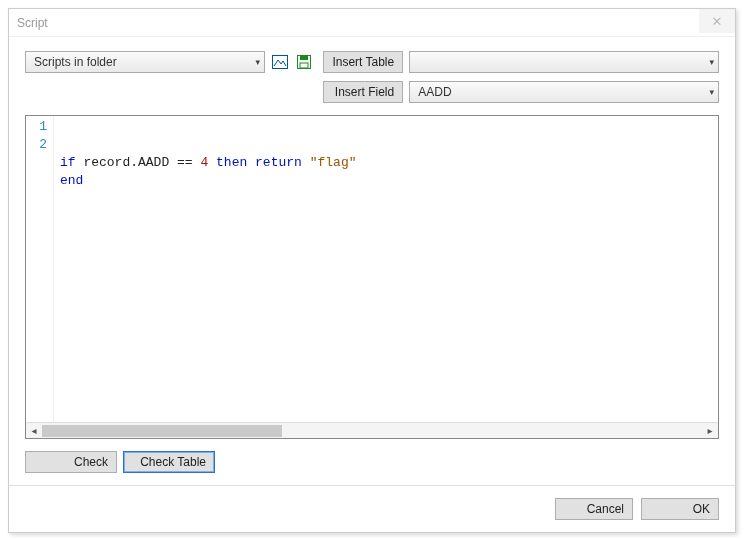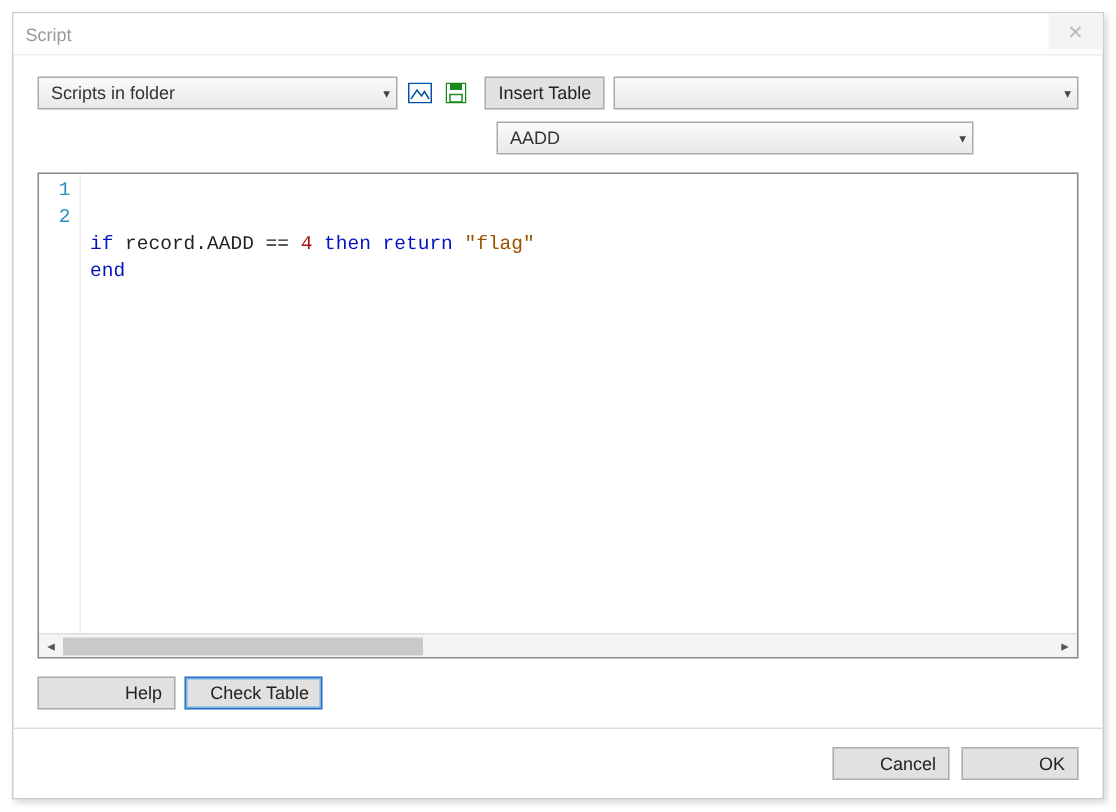--- a/index.html
+++ b/index.html
@@ -212,20 +212,23 @@
         <span>Insert Table</span>
       </div>
       <div class="combo table-combo">
         <span></span>
         <span class="chev">▾</span>
       </div>
     </div>
 
     <div class="row">
       <div class="spacer-left"></div>
+      <div class="btn insert-btn">
+        <span>Insert Field</span>
+      </div>
       <div class="combo field-combo">
         <span>AADD</span>
         <span class="chev">▾</span>
       </div>
     </div>
 
     <div class="editor-wrap">
       <div class="editor-body">
         <div class="gutter" id="gutter">
             <div>1</div>
@@ -237,21 +240,21 @@
         <div class="arrow">◂</div>
         <div class="track">
           <div class="thumb"></div>
         </div>
         <div class="arrow">▸</div>
       </div>
     </div>
 
     <div class="bottom-row">
       <div class="btn">
-        <span>Help</span>
+        <span>Check</span>
       </div>
       <div class="btn focus">
         <span>Check Table</span>
       </div>
     </div>
 
   </div>
 
   <div class="footer">
     <div class="btn">

